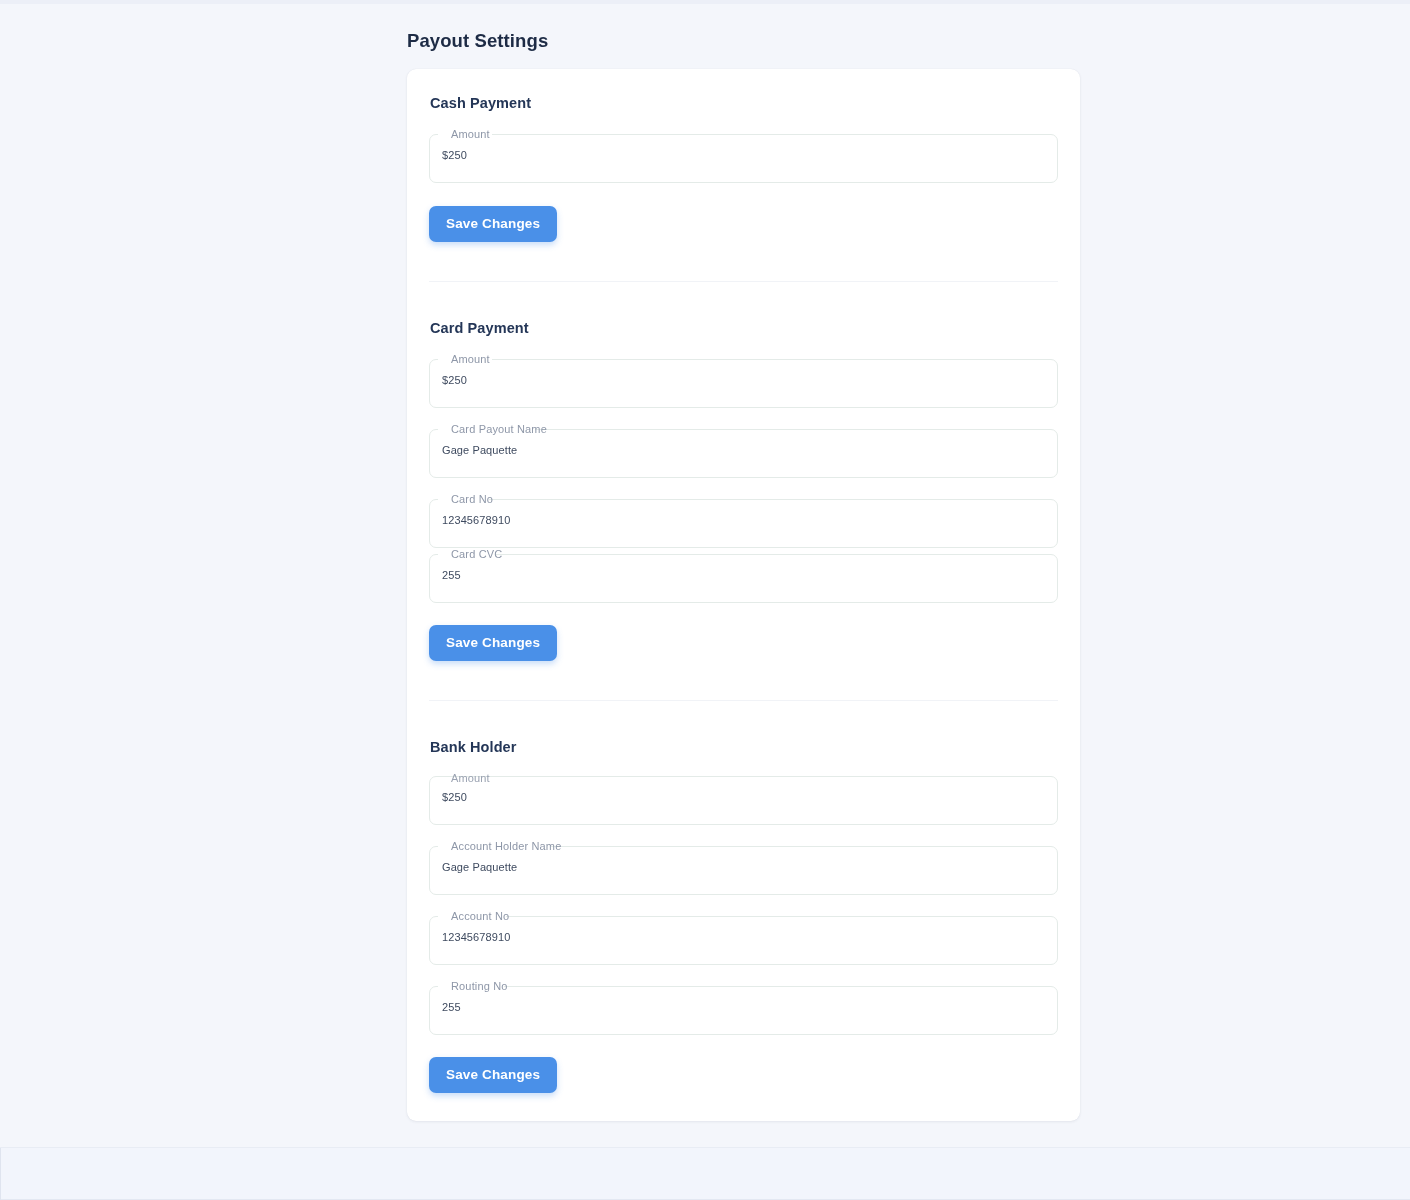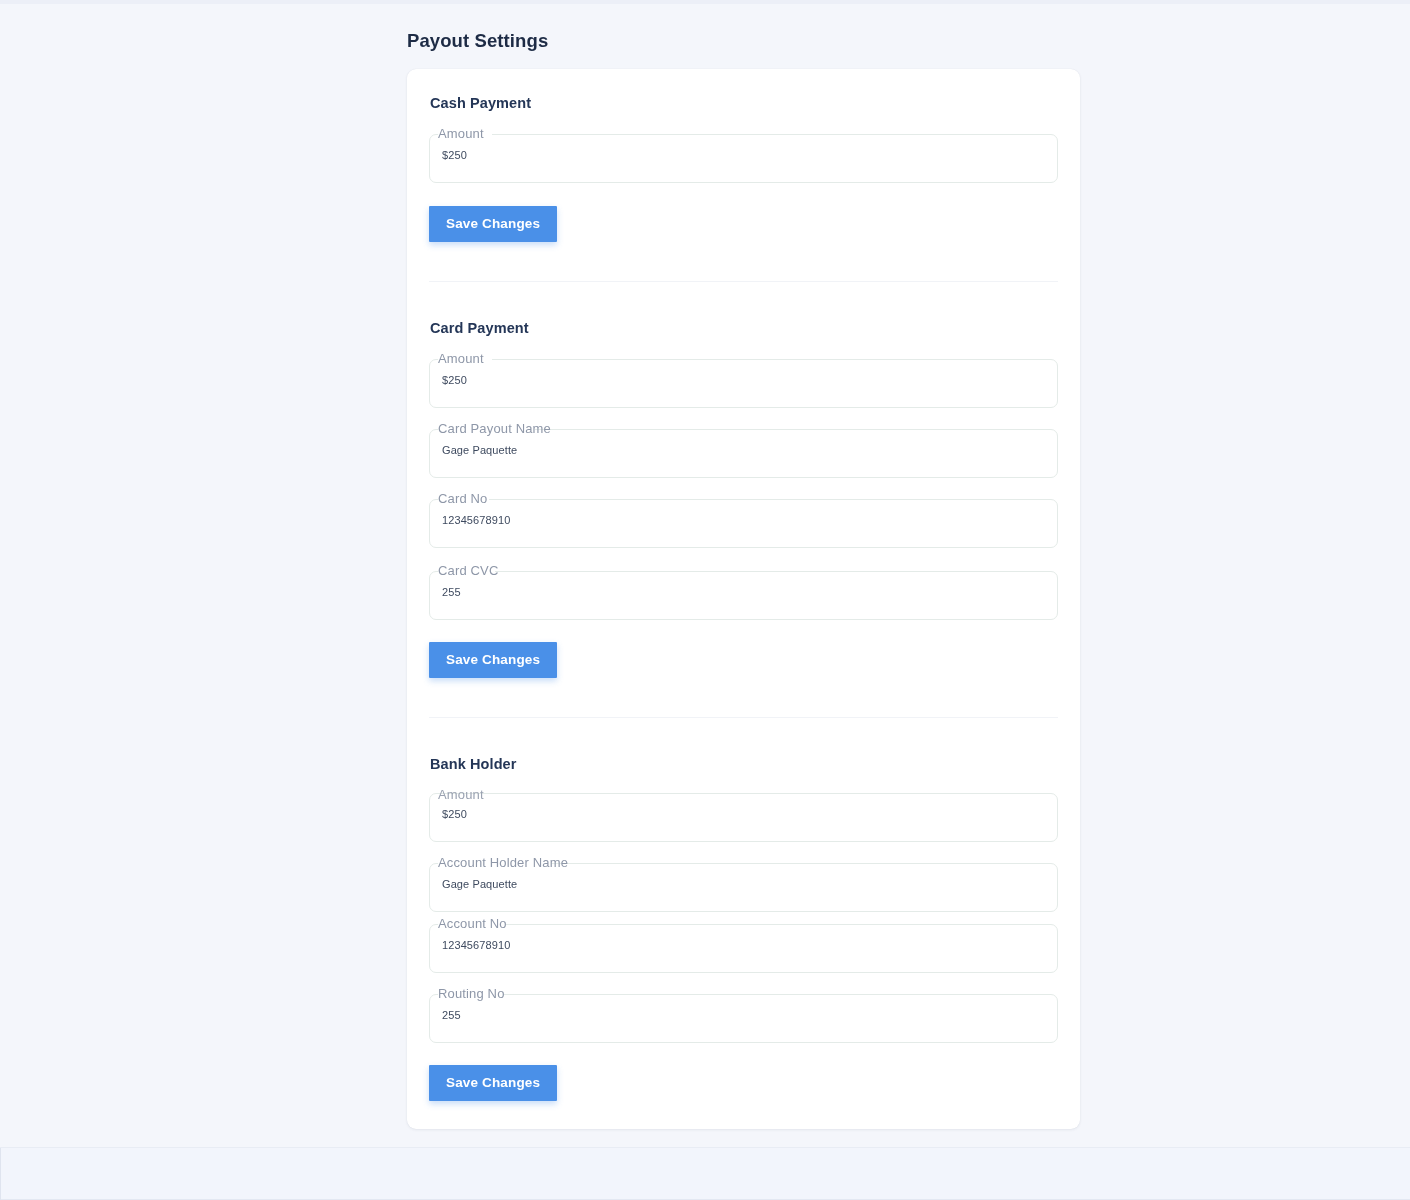--- a/index.html
+++ b/index.html
@@ -85,22 +85,22 @@
     position: absolute;
     top: -1px;
     left: 9px;
     height: 2px;
     background: #ffffff;
   }
 
   .field-label {
     position: absolute;
     top: -7px;
-    left: 9px;
-    font-size: 13px;
+    left: 22px;
+    font-size: 11px;
     color: #8e97a8;
     background: transparent;
     letter-spacing: 0.15px;
     white-space: nowrap;
     line-height: 14px;
     z-index: 2;
   }
 
   
   .field.label-on-line .field-label {
@@ -119,21 +119,21 @@
     color: #3e4a5f;
     letter-spacing: 0.1px;
   }
 
   
   .btn-save {
     display: inline-block;
     background: #4a90e8;
     color: #ffffff;
     border: none;
-    border-radius: 1px;
+    border-radius: 7px;
     font-family: "Liberation Sans", "DejaVu Sans", sans-serif;
     font-size: 13.5px;
     font-weight: 700;
     letter-spacing: 0.15px;
     padding: 10px 17px 11px 17px;
     cursor: pointer;
     box-shadow: 0 3px 6px rgba(74,144,232,0.30);
   }
 
   .divider {
@@ -199,21 +199,21 @@
         <div class="field-value">$250</div>
       </div>
 
       <div class="field" style="margin-bottom:21px;">
         <div class="field-box"></div>
         <div class="field-notch" style="width:97px;"></div>
         <div class="field-label">Card Payout Name</div>
         <div class="field-value">Gage Paquette</div>
       </div>
 
-      <div class="field" style="margin-bottom:23px;border-radius:9px;">
+      <div class="field" style="margin-bottom:6px;border-radius:9px;">
         <div class="field-box"></div>
         <div class="field-notch" style="width:51px;"></div>
         <div class="field-label">Card No</div>
         <div class="field-value">12345678910</div>
       </div>
 
       <div class="field" style="margin-bottom:22px;">
         <div class="field-box"></div>
         <div class="field-notch" style="width:57px;"></div>
         <div class="field-label">Card CVC</div>
@@ -229,21 +229,21 @@
 
       <div class="section-title" style="margin-bottom:21px;">Bank Holder</div>
 
       <div class="field label-on-line" style="margin-bottom:21px;">
         <div class="field-box"></div>
         <div class="field-notch" style="width:0;"></div>
         <div class="field-label">Amount</div>
         <div class="field-value">$250</div>
       </div>
 
-      <div class="field" style="margin-bottom:12px;">
+      <div class="field" style="margin-bottom:21px;">
         <div class="field-box"></div>
         <div class="field-notch" style="width:113px;"></div>
         <div class="field-label">Account Holder Name</div>
         <div class="field-value">Gage Paquette</div>
       </div>
 
       <div class="field" style="margin-bottom:21px;">
         <div class="field-box"></div>
         <div class="field-notch" style="width:68px;"></div>
         <div class="field-label">Account No</div>

